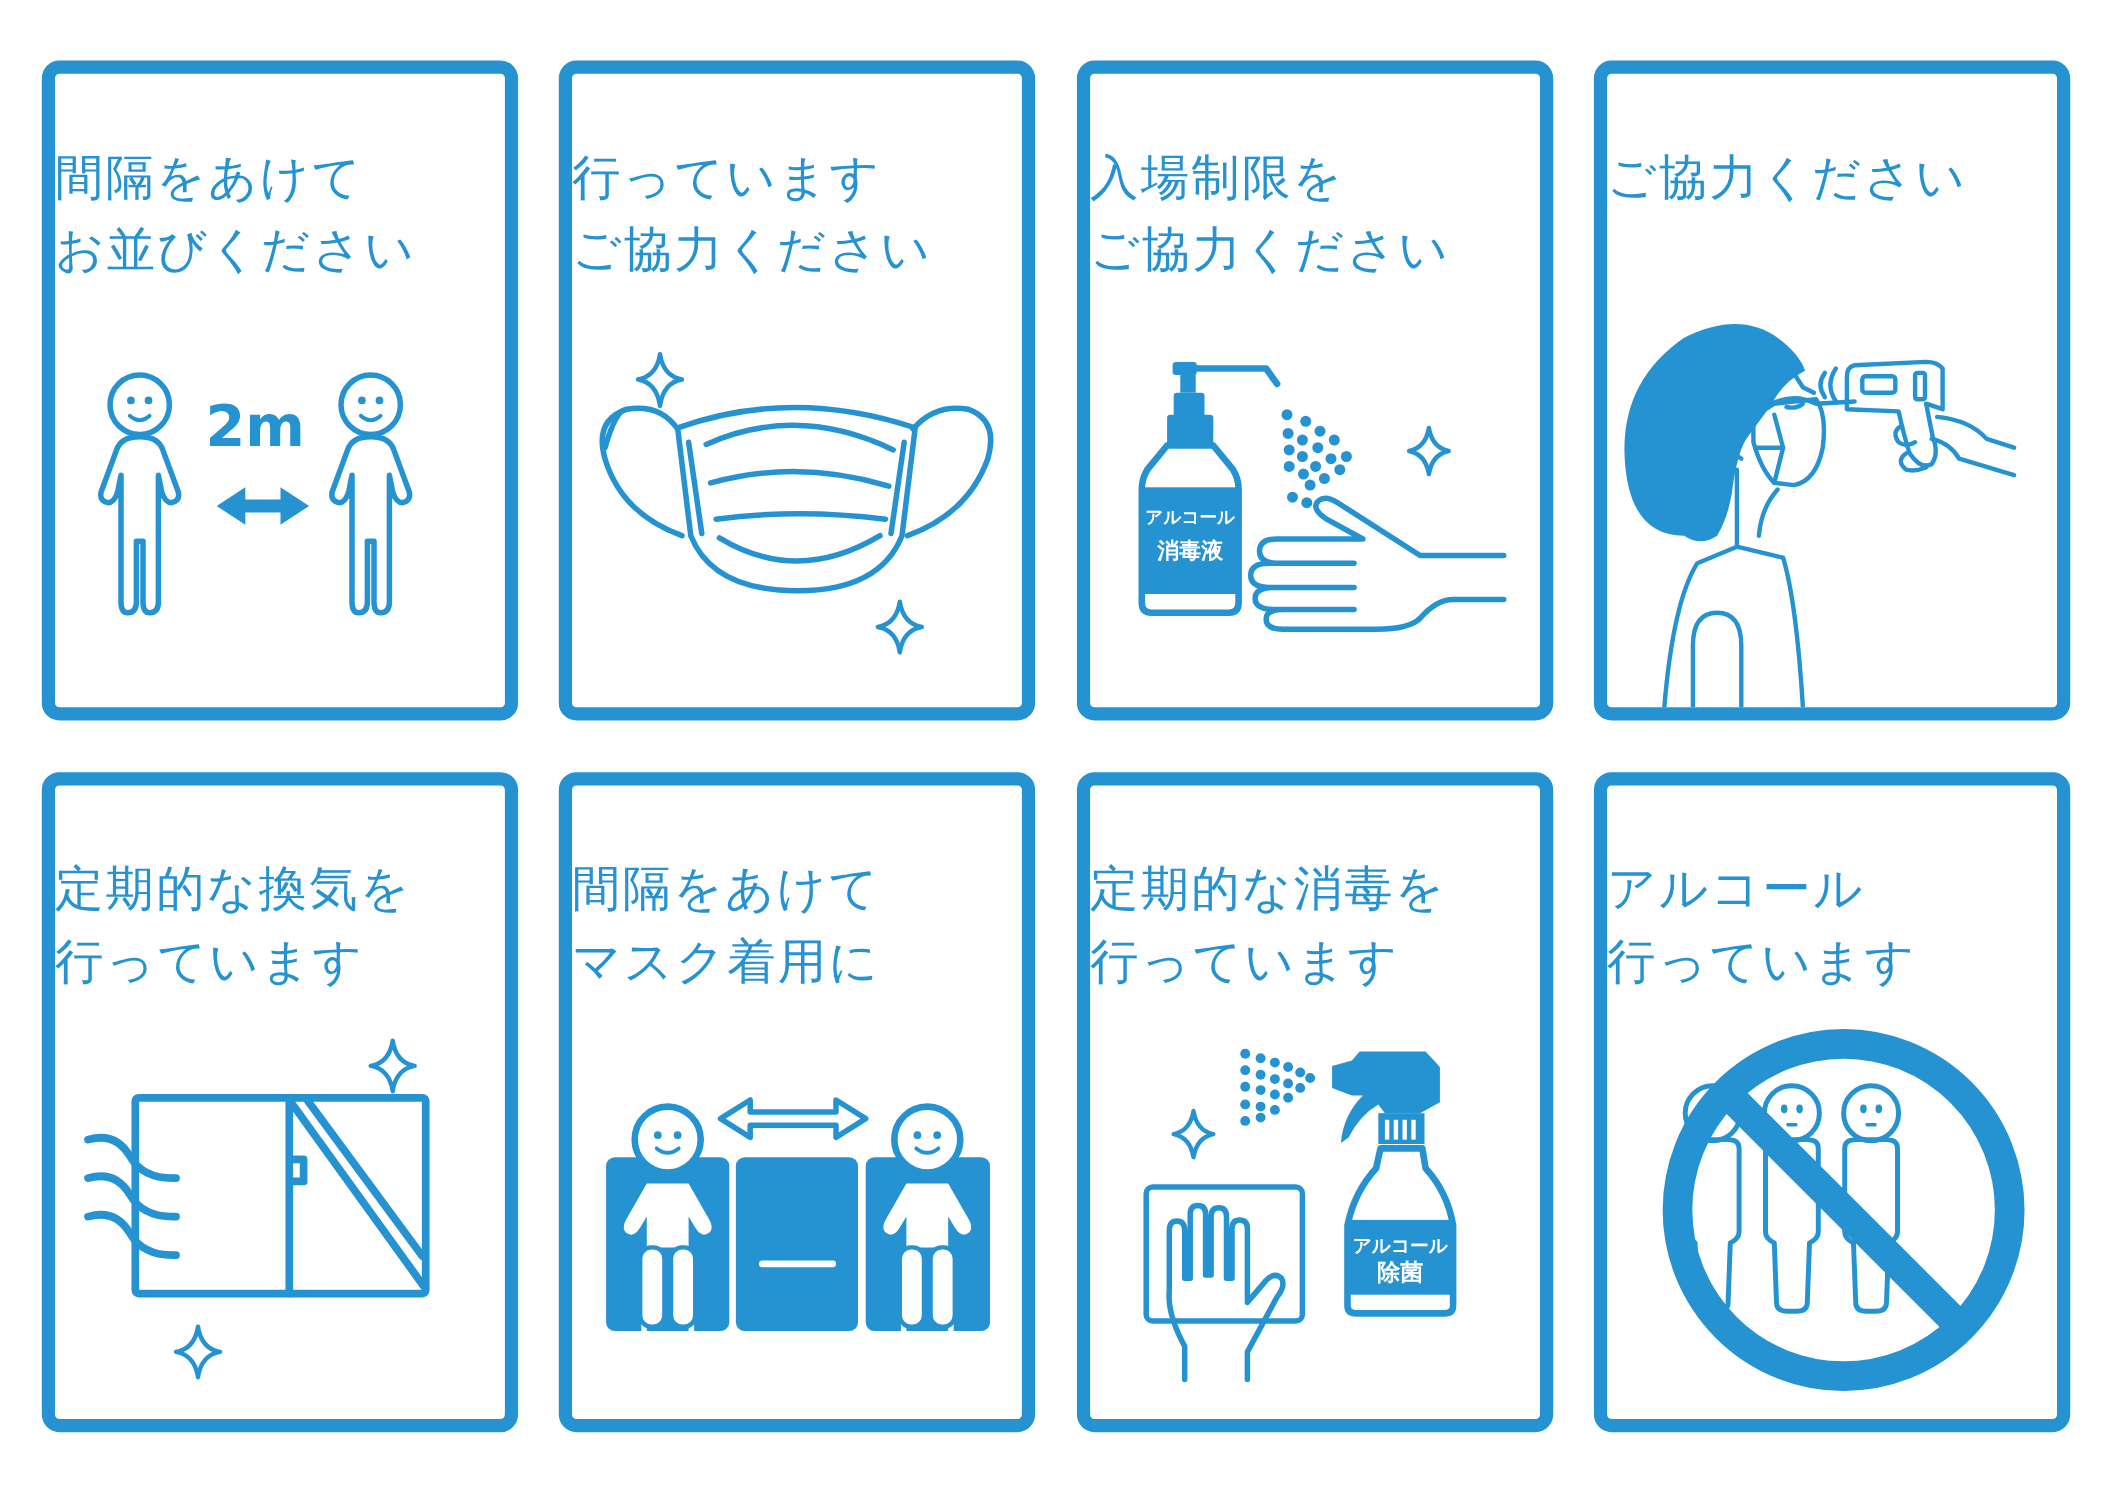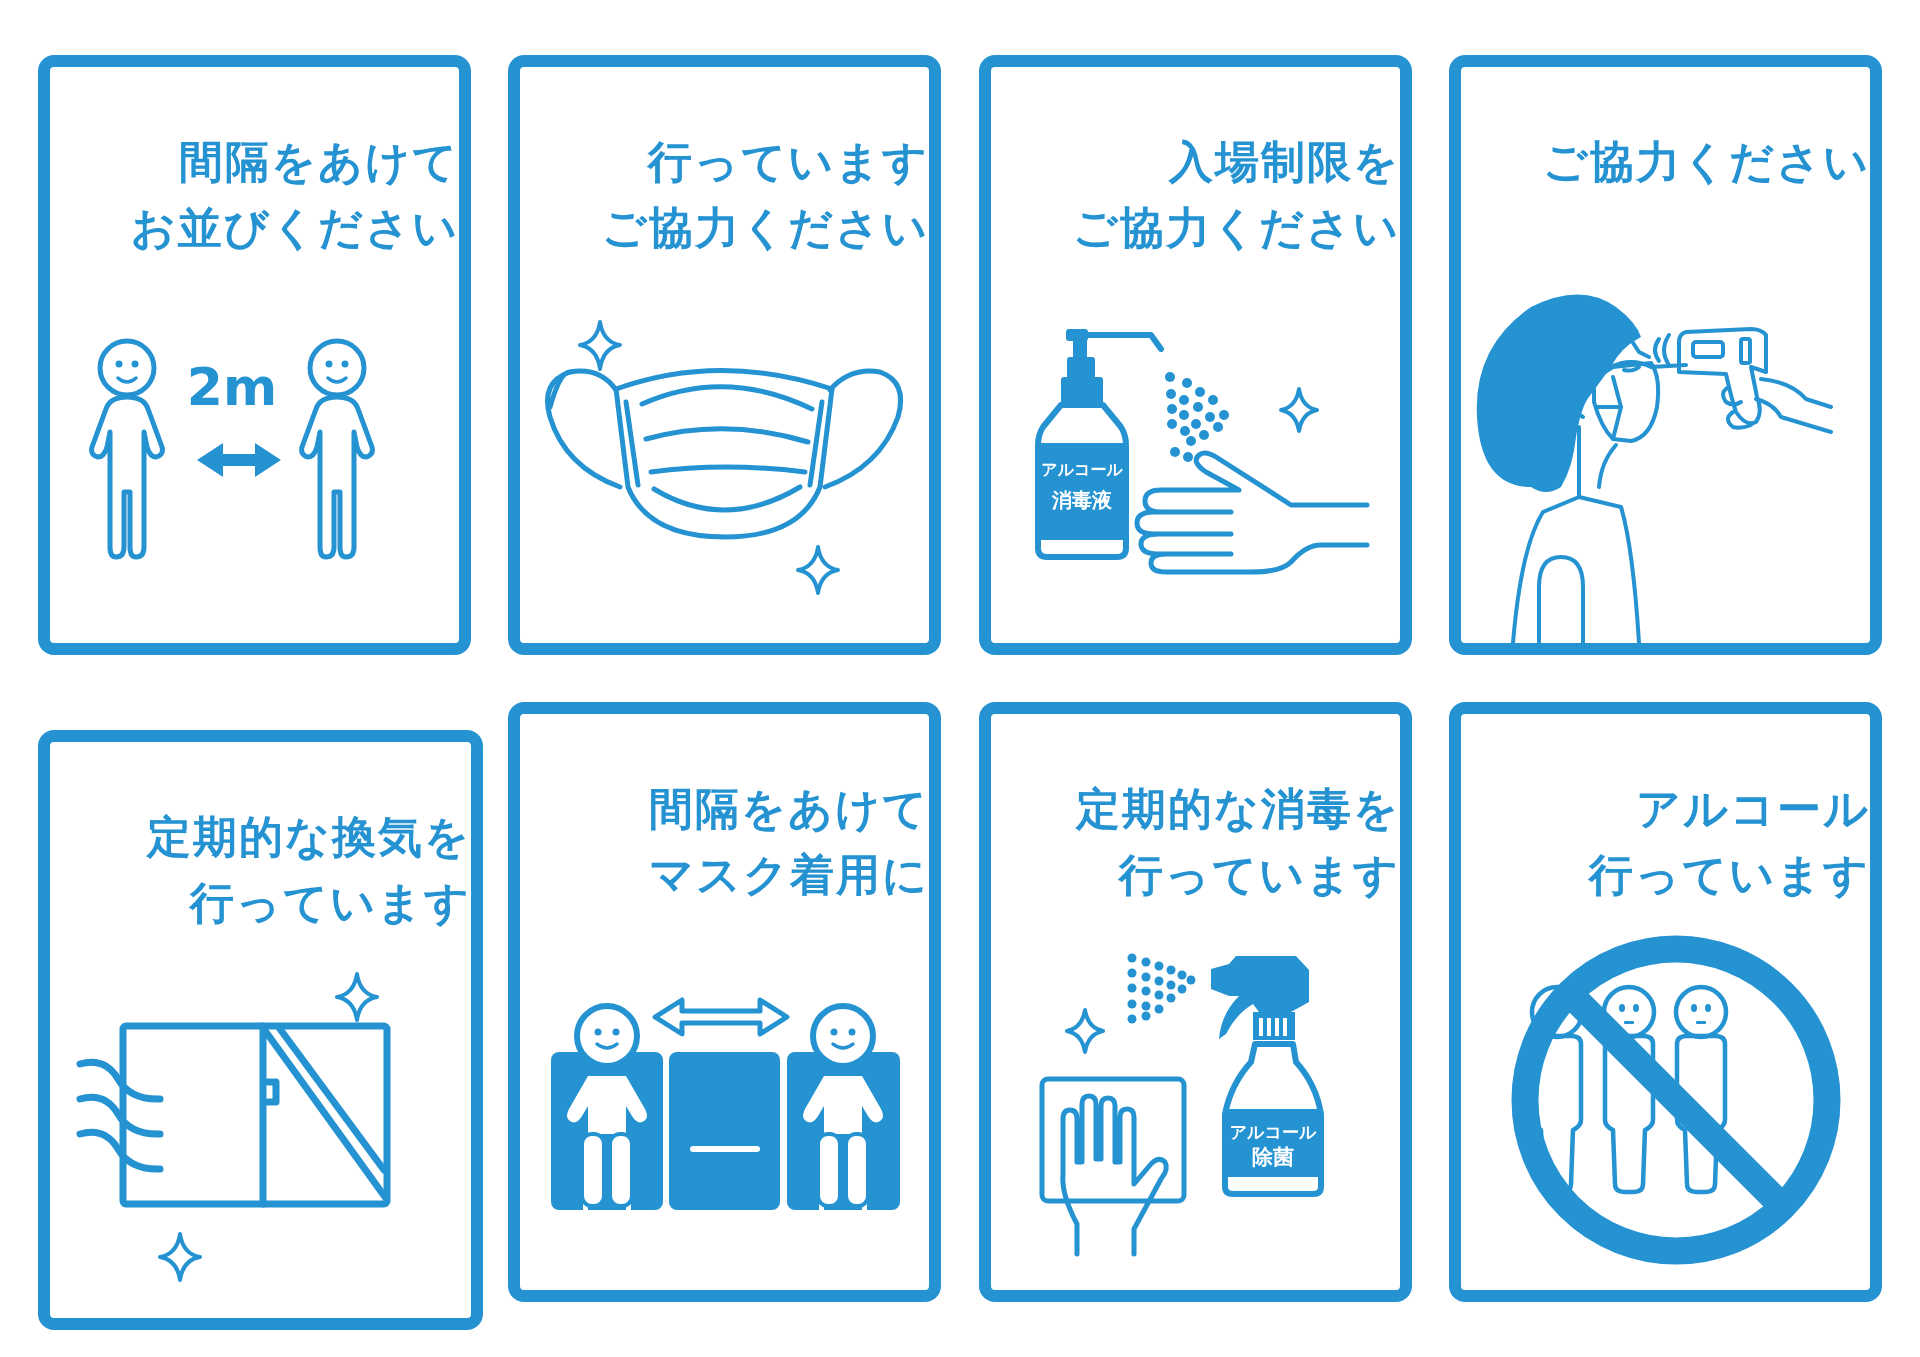--- a/index.html
+++ b/index.html
@@ -1,21 +1,21 @@
 <!DOCTYPE html>
 <html><head>
 <meta charset="utf-8">
 <style>
   html, body { margin:0; padding:0; background:#ffffff; }
   body { width:1920px; height:1357px; position:relative; overflow:hidden;
          font-family:"DejaVu Sans", "Liberation Sans", sans-serif; }
   .card { position:absolute; width:409px; height:576px; border:12px solid #2592D2;
           border-radius:16px; background:#fff; box-sizing:content-box; }
-  .title { position:absolute; left:0; right:0; top:62px; text-align:right;
-           color:#2592D2; font-weight:bold; font-size:44px; line-height:66px;
+  .title { position:absolute; left:0; right:0; top:62px; text-align:left;
+           color:#2592D2; font-weight:normal; font-size:44px; line-height:66px;
            letter-spacing:2px; white-space:nowrap; }
   .title span { display:block; }
   .art { position:absolute; left:0; top:0; width:409px; height:576px; }
   svg .s { fill:none; stroke:#2592D2; stroke-linecap:round; stroke-linejoin:round; }
   svg .f { fill:#2592D2; }
   svg .w { fill:#ffffff; }
   svg text { font-family:"DejaVu Sans", sans-serif; font-weight:bold; }
 </style>
 </head>
 <body>
@@ -145,21 +145,21 @@
       <rect x="232" y="275" width="30" height="15" rx="3"></rect>
       <rect x="280" y="272" width="9" height="24" rx="2"></rect>
       <path d="M300 312 Q330 315 345 332 L370 340"></path>
       <path d="M295 332 Q312 336 320 350 L370 365"></path>
       <path d="M268 320 Q258 325 265 335 Q272 340 280 335"></path>
       <path d="M272 345 Q262 352 272 360 Q280 362 290 358"></path>
     </g>
   </svg>
 </div>
 
-<div class="card" style="left:38px; top:730px;padding-left:12px;">
+<div class="card" style="left:38px; top:702px;">
   <div class="title">
     <span>定期的な換気を</span>
     <span>行っています</span>
   </div>
   <svg class="art" viewBox="0 0 409 576">
     <g class="s" stroke-width="7">
       <rect x="73" y="284" width="264" height="178" rx="3"></rect>
       <line x1="213" y1="284" x2="213" y2="462"></line>
       <line x1="216" y1="290" x2="335" y2="455"></line>
       <line x1="230" y1="287" x2="334" y2="428"></line>

